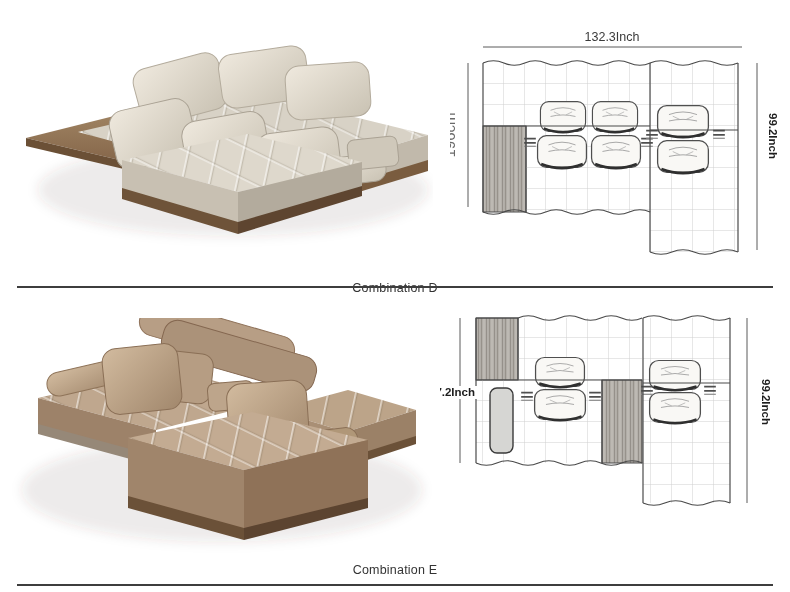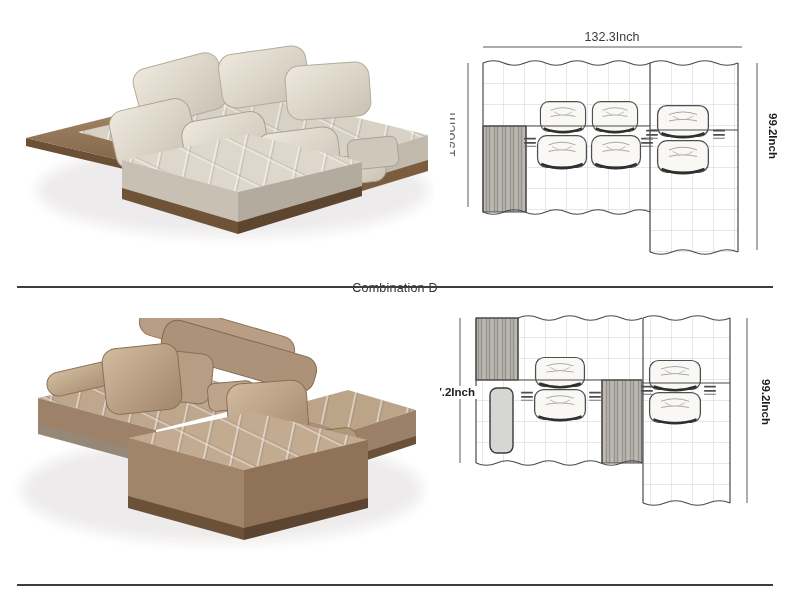--- a/index.html
+++ b/index.html
@@ -234,14 +234,15 @@
       <line x1="478" y1="343" x2="727" y2="343"></line>
       <line x1="460" y1="358" x2="460" y2="503"></line>
       <line x1="747" y1="358" x2="747" y2="543"></line>
     </g>
     <text x="602" y="338" text-anchor="middle" class="dimtxt">132.3Inch</text>
     <rect x="426" y="426" width="52" height="13" fill="#ffffff"></rect>
     <text x="452" y="436" text-anchor="middle" class="dimtxt-b">77.2Inch</text>
     <text x="762" y="442" text-anchor="middle" class="dimtxt-b" transform="rotate(90 762 442)">99.2Inch</text>
   </svg>
 
+  <div class="caption" style="top:275px;">Combination E</div>
   <div class="sep" style="top:296px;"></div>
 </div>
 
 </body></html>

